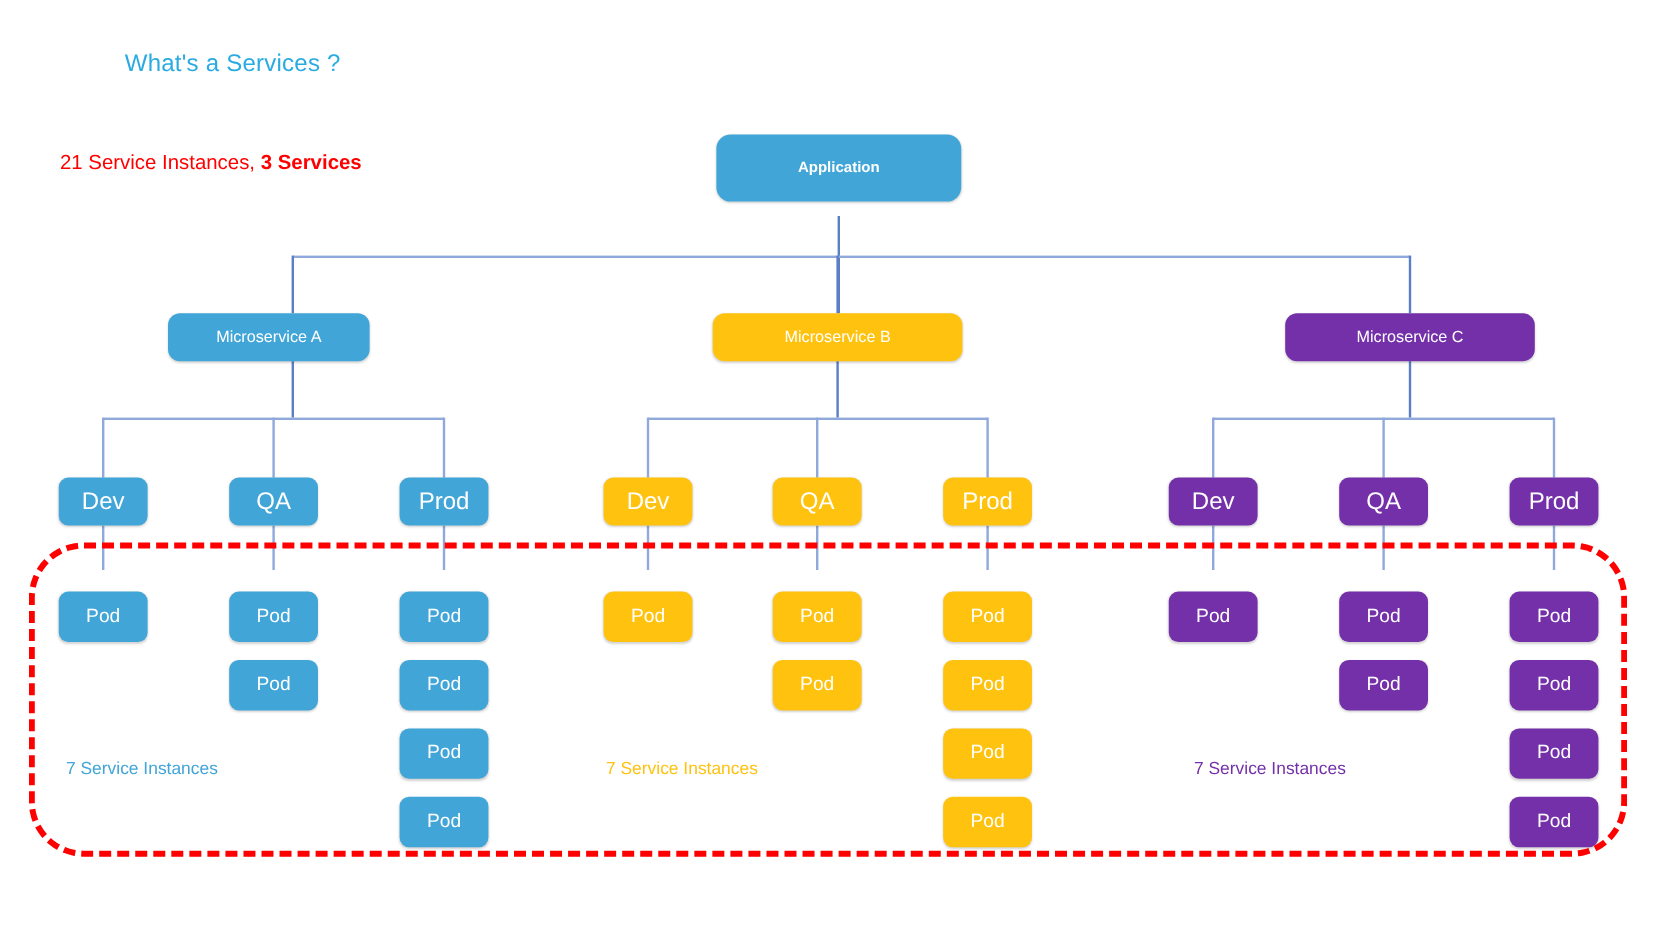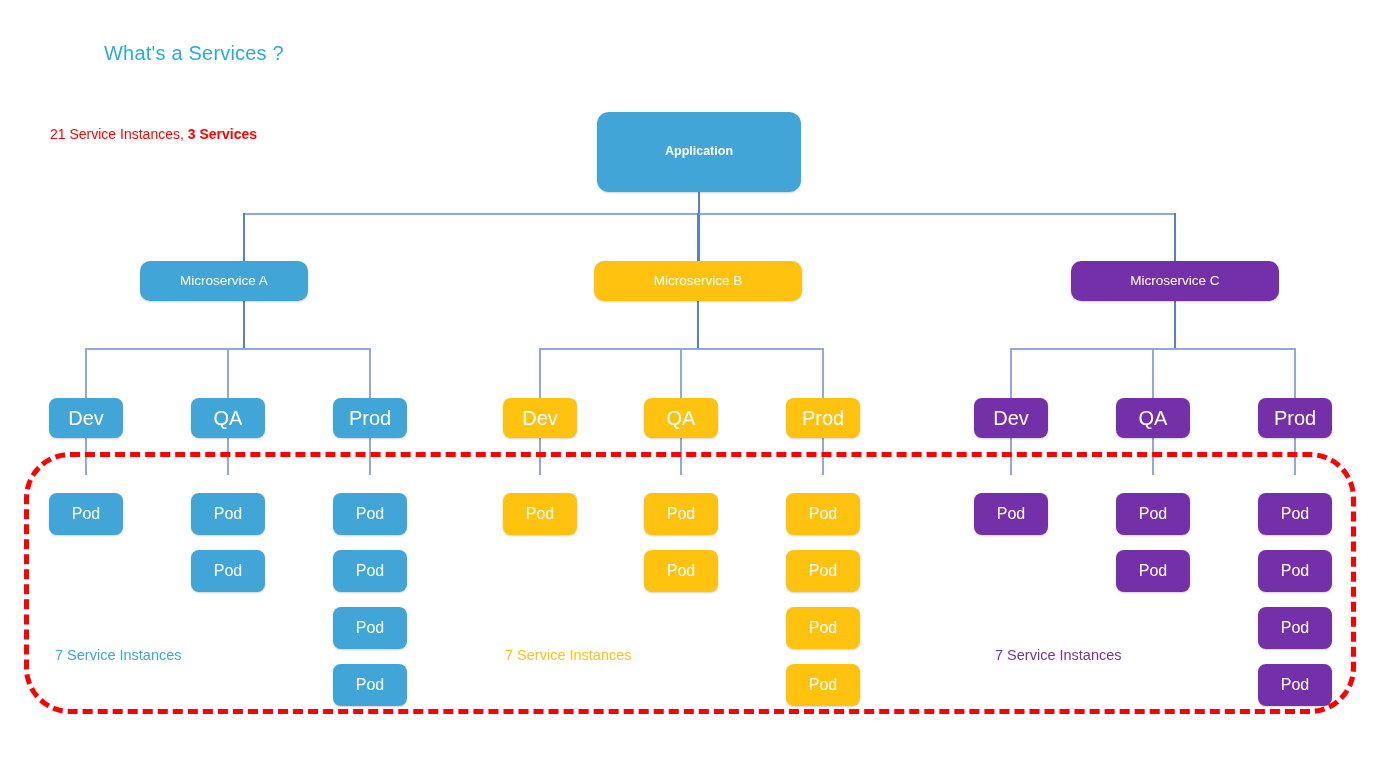--- a/index.html
+++ b/index.html
@@ -25,31 +25,31 @@
     top: 42px;
     font-size: 20px;
     color: #29ABE2;
     letter-spacing: 0.2px;
     white-space: nowrap;
   }
   #total-caption {
     position: absolute;
     left: 50px;
     top: 126px;
-    font-size: 14px;
+    font-size: 17px;
     color: #FF0000;
     white-space: nowrap;
   }
   #total-caption .bold { font-weight: bold; }
 
   .instance-caption {
     position: absolute;
     font-size: 14.5px;
     white-space: nowrap;
-    top: 647px;
+    top: 633px;
   }
 
   
   .node {
     position: absolute;
     box-sizing: border-box;
     display: flex;
     align-items: center;
     justify-content: center;
     color: #ffffff;
@@ -112,21 +112,21 @@
 
 <div id="canvas">
 
   <div id="page-title">What's a Services ?</div>
 
   <div id="total-caption">
     <span>21 Service Instances, </span><span class="bold">3 Services</span>
   </div>
 
   <div id="nodes-layer">
-      <div class="node app" style="left: 597px; top: 112px; width: 204px; height: 80px; background: rgb(65, 165, 216);">Application</div>
+      <div class="node app" style="left: 597px; top: 112px; width: 204px; height: 56px; background: rgb(65, 165, 216);">Application</div>
       <div class="vline" style="left: 698.2px; top: 180px; height: 81px;"></div>
       <div class="hline" style="left: 244px; top: 213px; width: 931px;"></div>
       <div class="vline" style="left: 243.2px; top: 213px; height: 48px;"></div>
       <div class="node ms" style="left: 140px; top: 261px; width: 168px; height: 40px; background: rgb(65, 165, 216);">Microservice A</div>
       <div class="vline" style="left: 243.2px; top: 301px; height: 47px;"></div>
       <div class="hline" style="left: 86px; top: 348px; width: 284px;"></div>
       <div class="vline pale" style="left: 85.2px; top: 348px; height: 50px;"></div>
       <div class="node env" style="left: 49px; top: 398px; width: 74px; height: 40px; background: rgb(65, 165, 216);">Dev</div>
       <div class="vline pale" style="left: 85.2px; top: 438px; height: 37px;"></div>
       <div class="node pod" style="left: 49px; top: 475px; width: 74px; height: 42px; background: rgb(65, 165, 216);">Pod</div>

